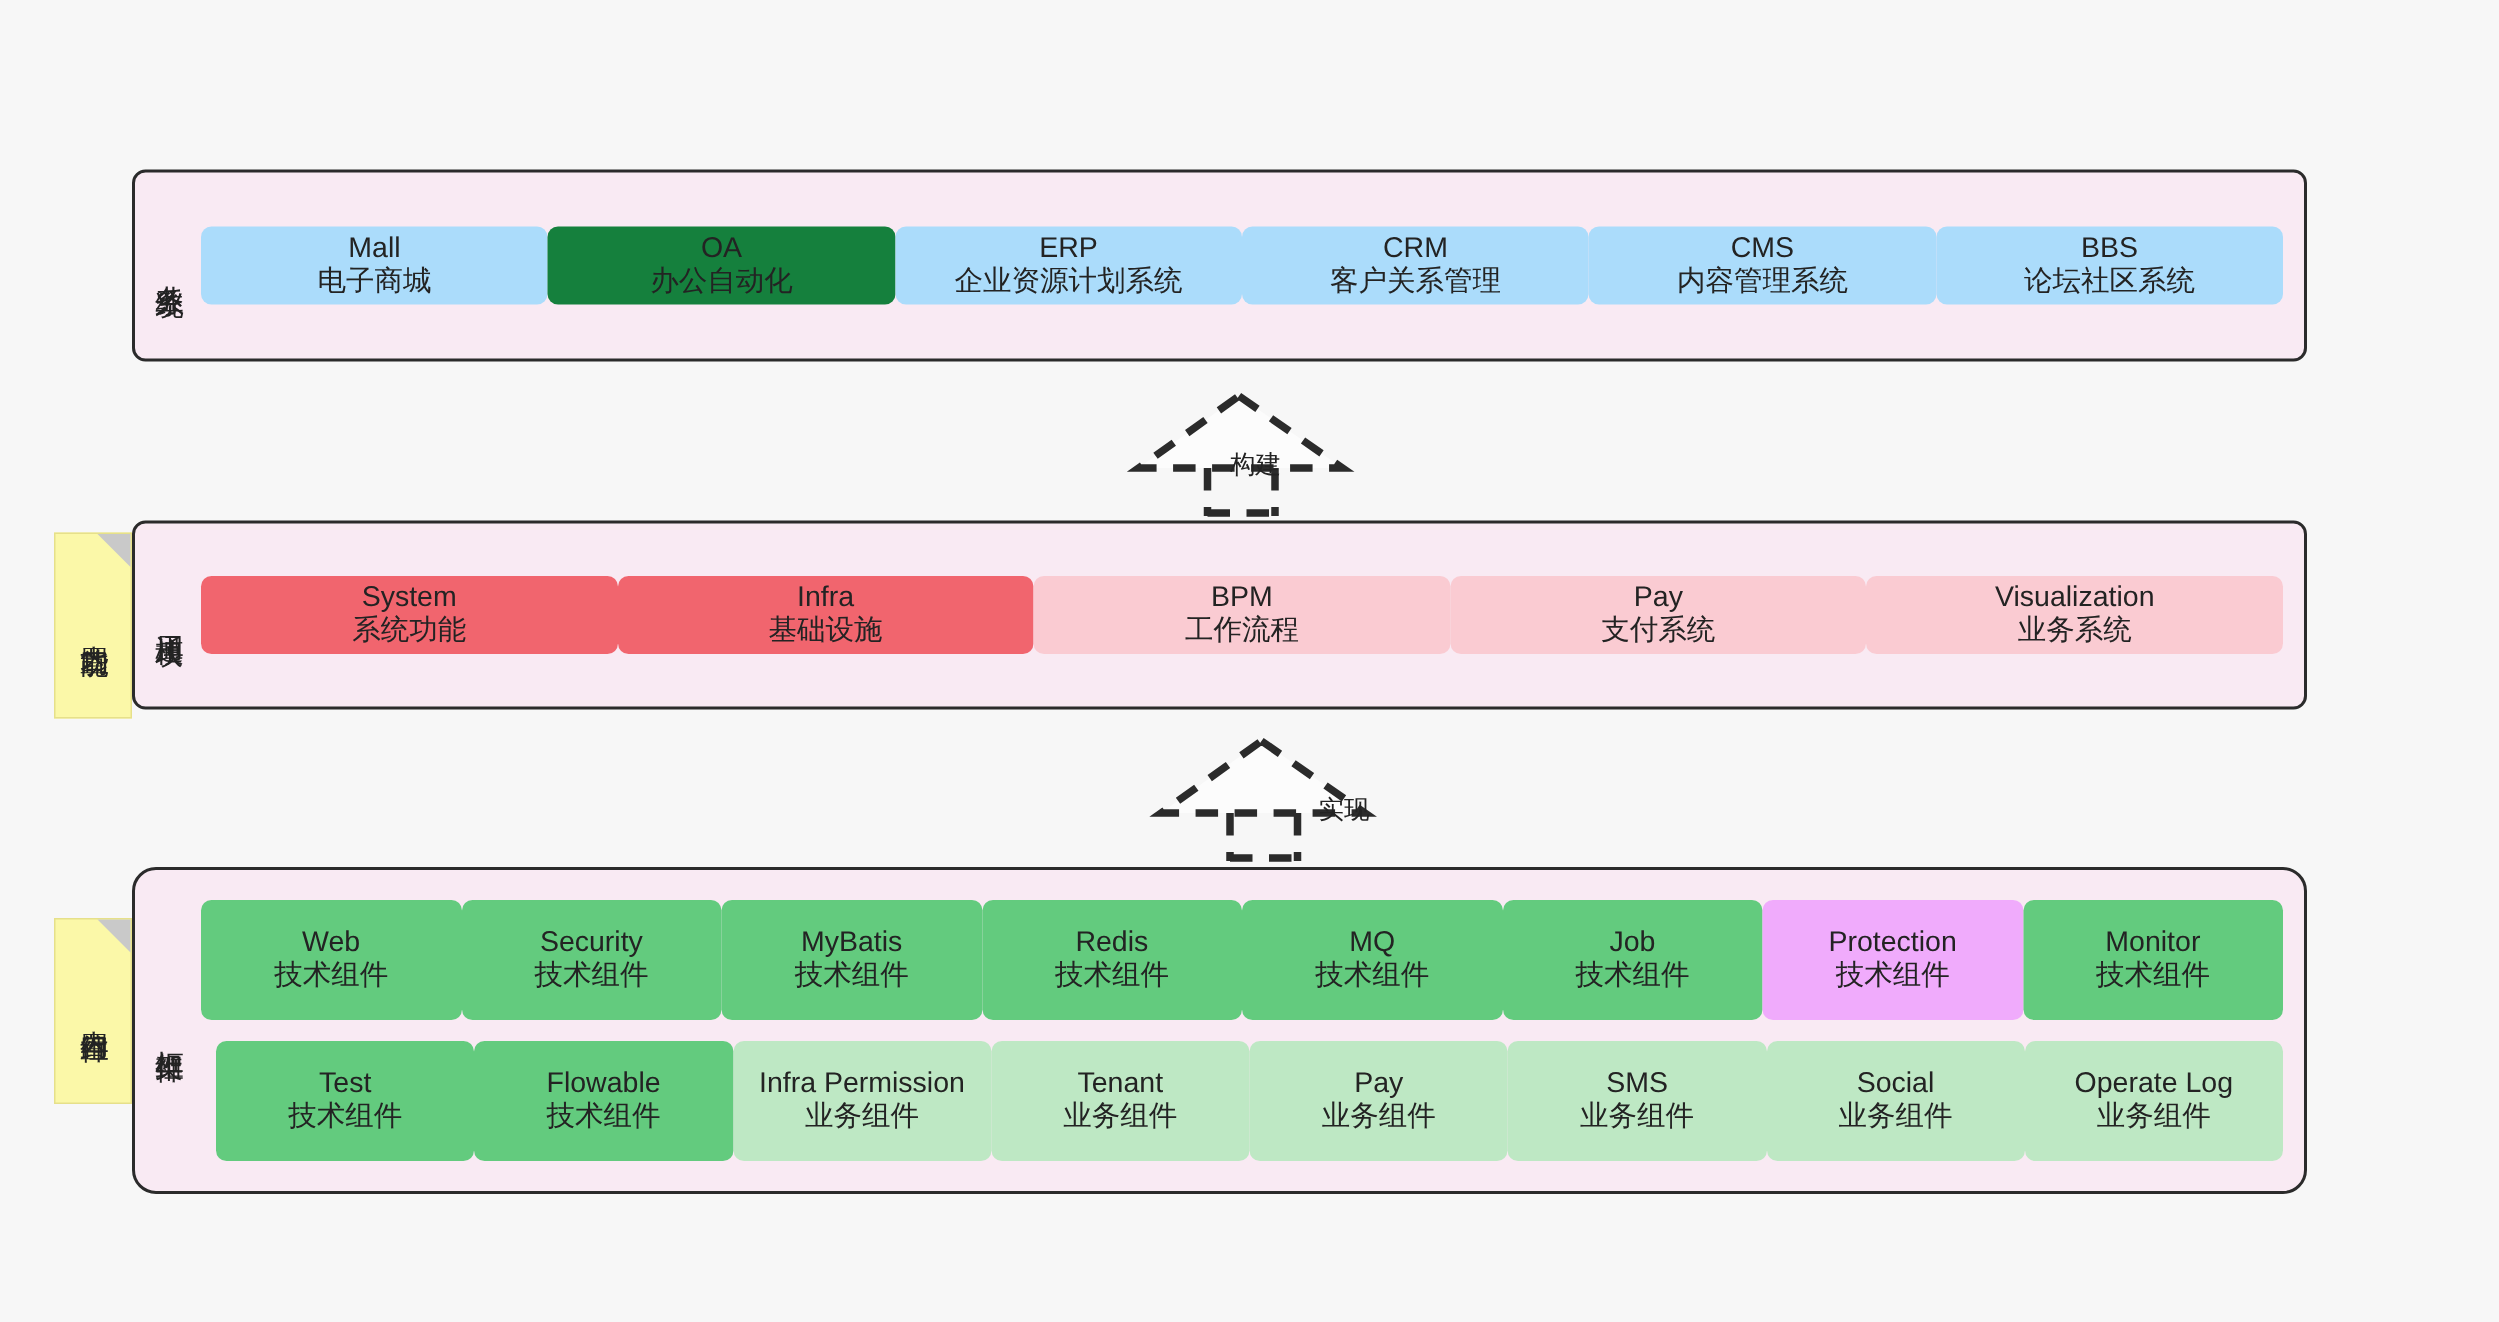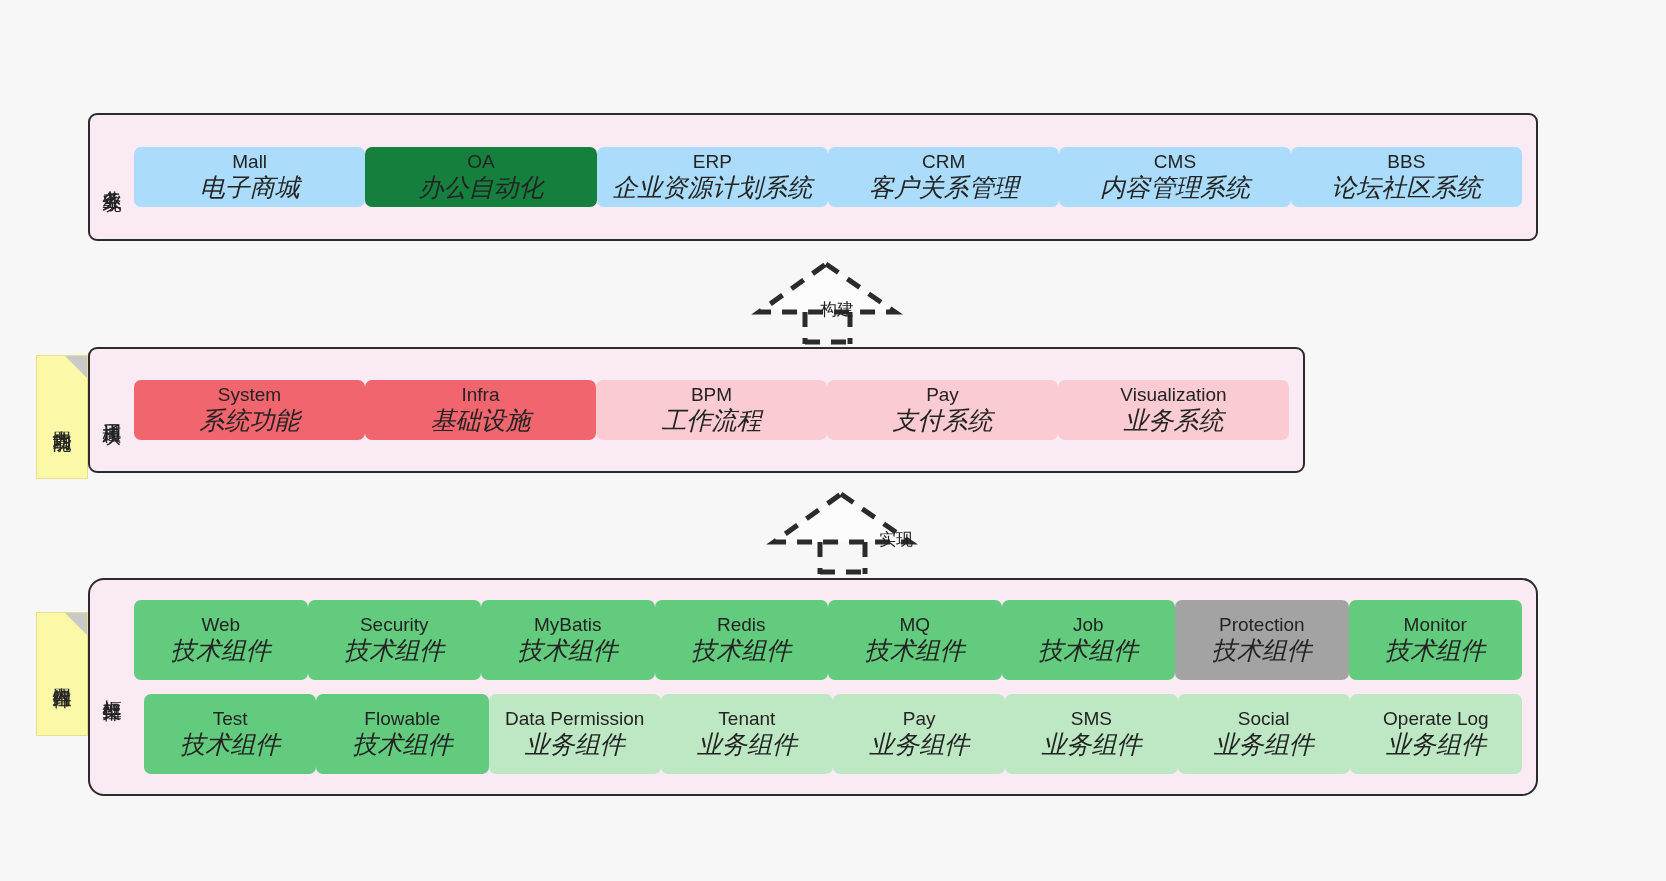--- a/index.html
+++ b/index.html
@@ -52,21 +52,21 @@
     display: flex;
     flex-direction: column;
     align-items: center;
     justify-content: center;
     text-align: center;
     color: #232323;
     line-height: 1.18;
     padding: 4px 3px;
   }
   .cell .t1 { font-size: 19px; }
-  .cell .t2 { font-size: 25px; font-style: italic; }
+  .cell .t2 { font-size: 19px; }
 
   
   .sticky {
     position: absolute;
     background: #FBF8A8;
     border: 1px solid #E6E08A;
     display: flex;
     align-items: center;
     justify-content: center;
     font-size: 19px;
@@ -141,21 +141,21 @@
 
       <path d="M48,50 L48,82 M93,50 L93,82 M48,80 L93,80" fill="none" stroke="#2B2B2B" stroke-width="5" stroke-dasharray="15,11"></path>
     </svg>
     <span class="uml-label" style="left:63px; top:36px;">构建</span>
   </div>
 
   <div class="sticky" style="left:36px; top:355px; width:52px; height:124px;">
     <span class="fold"></span>
     <span>内置功能</span>
   </div>
-  <div class="layer" id="layer-common" style="left:88px; top:347px; width:1217px; height:126px;">
+  <div class="layer" id="layer-common" style="left:88px; top:347px; width:1450px; height:126px;">
     <div class="layer-title">通用模块</div>
     <div class="layer-body">
       <div class="row">
         <div class="cell" style="background:#F1656E">
           <span class="t1">System</span>
           <span class="t2">系统功能</span>
         </div>
         <div class="cell" style="background:#F1656E">
           <span class="t1">Infra</span>
           <span class="t2">基础设施</span>
@@ -210,41 +210,41 @@
           <span class="t2">技术组件</span>
         </div>
         <div class="cell" style="background:#63CB7E">
           <span class="t1">MQ</span>
           <span class="t2">技术组件</span>
         </div>
         <div class="cell" style="background:#63CB7E">
           <span class="t1">Job</span>
           <span class="t2">技术组件</span>
         </div>
-        <div class="cell" style="background:#a3a3a3">
+        <div class="cell" style="background:#f0abfc">
           <span class="t1">Protection</span>
           <span class="t2">技术组件</span>
         </div>
         <div class="cell" style="background:#63CB7E">
           <span class="t1">Monitor</span>
           <span class="t2">技术组件</span>
         </div>
       </div>
 
       <div class="row" style="height:80px;padding-left:10px;">
         <div class="cell" style="background:#63CB7E">
           <span class="t1">Test</span>
           <span class="t2">技术组件</span>
         </div>
         <div class="cell" style="background:#63CB7E">
           <span class="t1">Flowable</span>
           <span class="t2">技术组件</span>
         </div>
         <div class="cell" style="background:#BEE8C4">
-          <span class="t1">Data Permission</span>
+          <span class="t1">Infra Permission</span>
           <span class="t2">业务组件</span>
         </div>
         <div class="cell" style="background:#BEE8C4">
           <span class="t1">Tenant</span>
           <span class="t2">业务组件</span>
         </div>
         <div class="cell" style="background:#BEE8C4">
           <span class="t1">Pay</span>
           <span class="t2">业务组件</span>
         </div>

